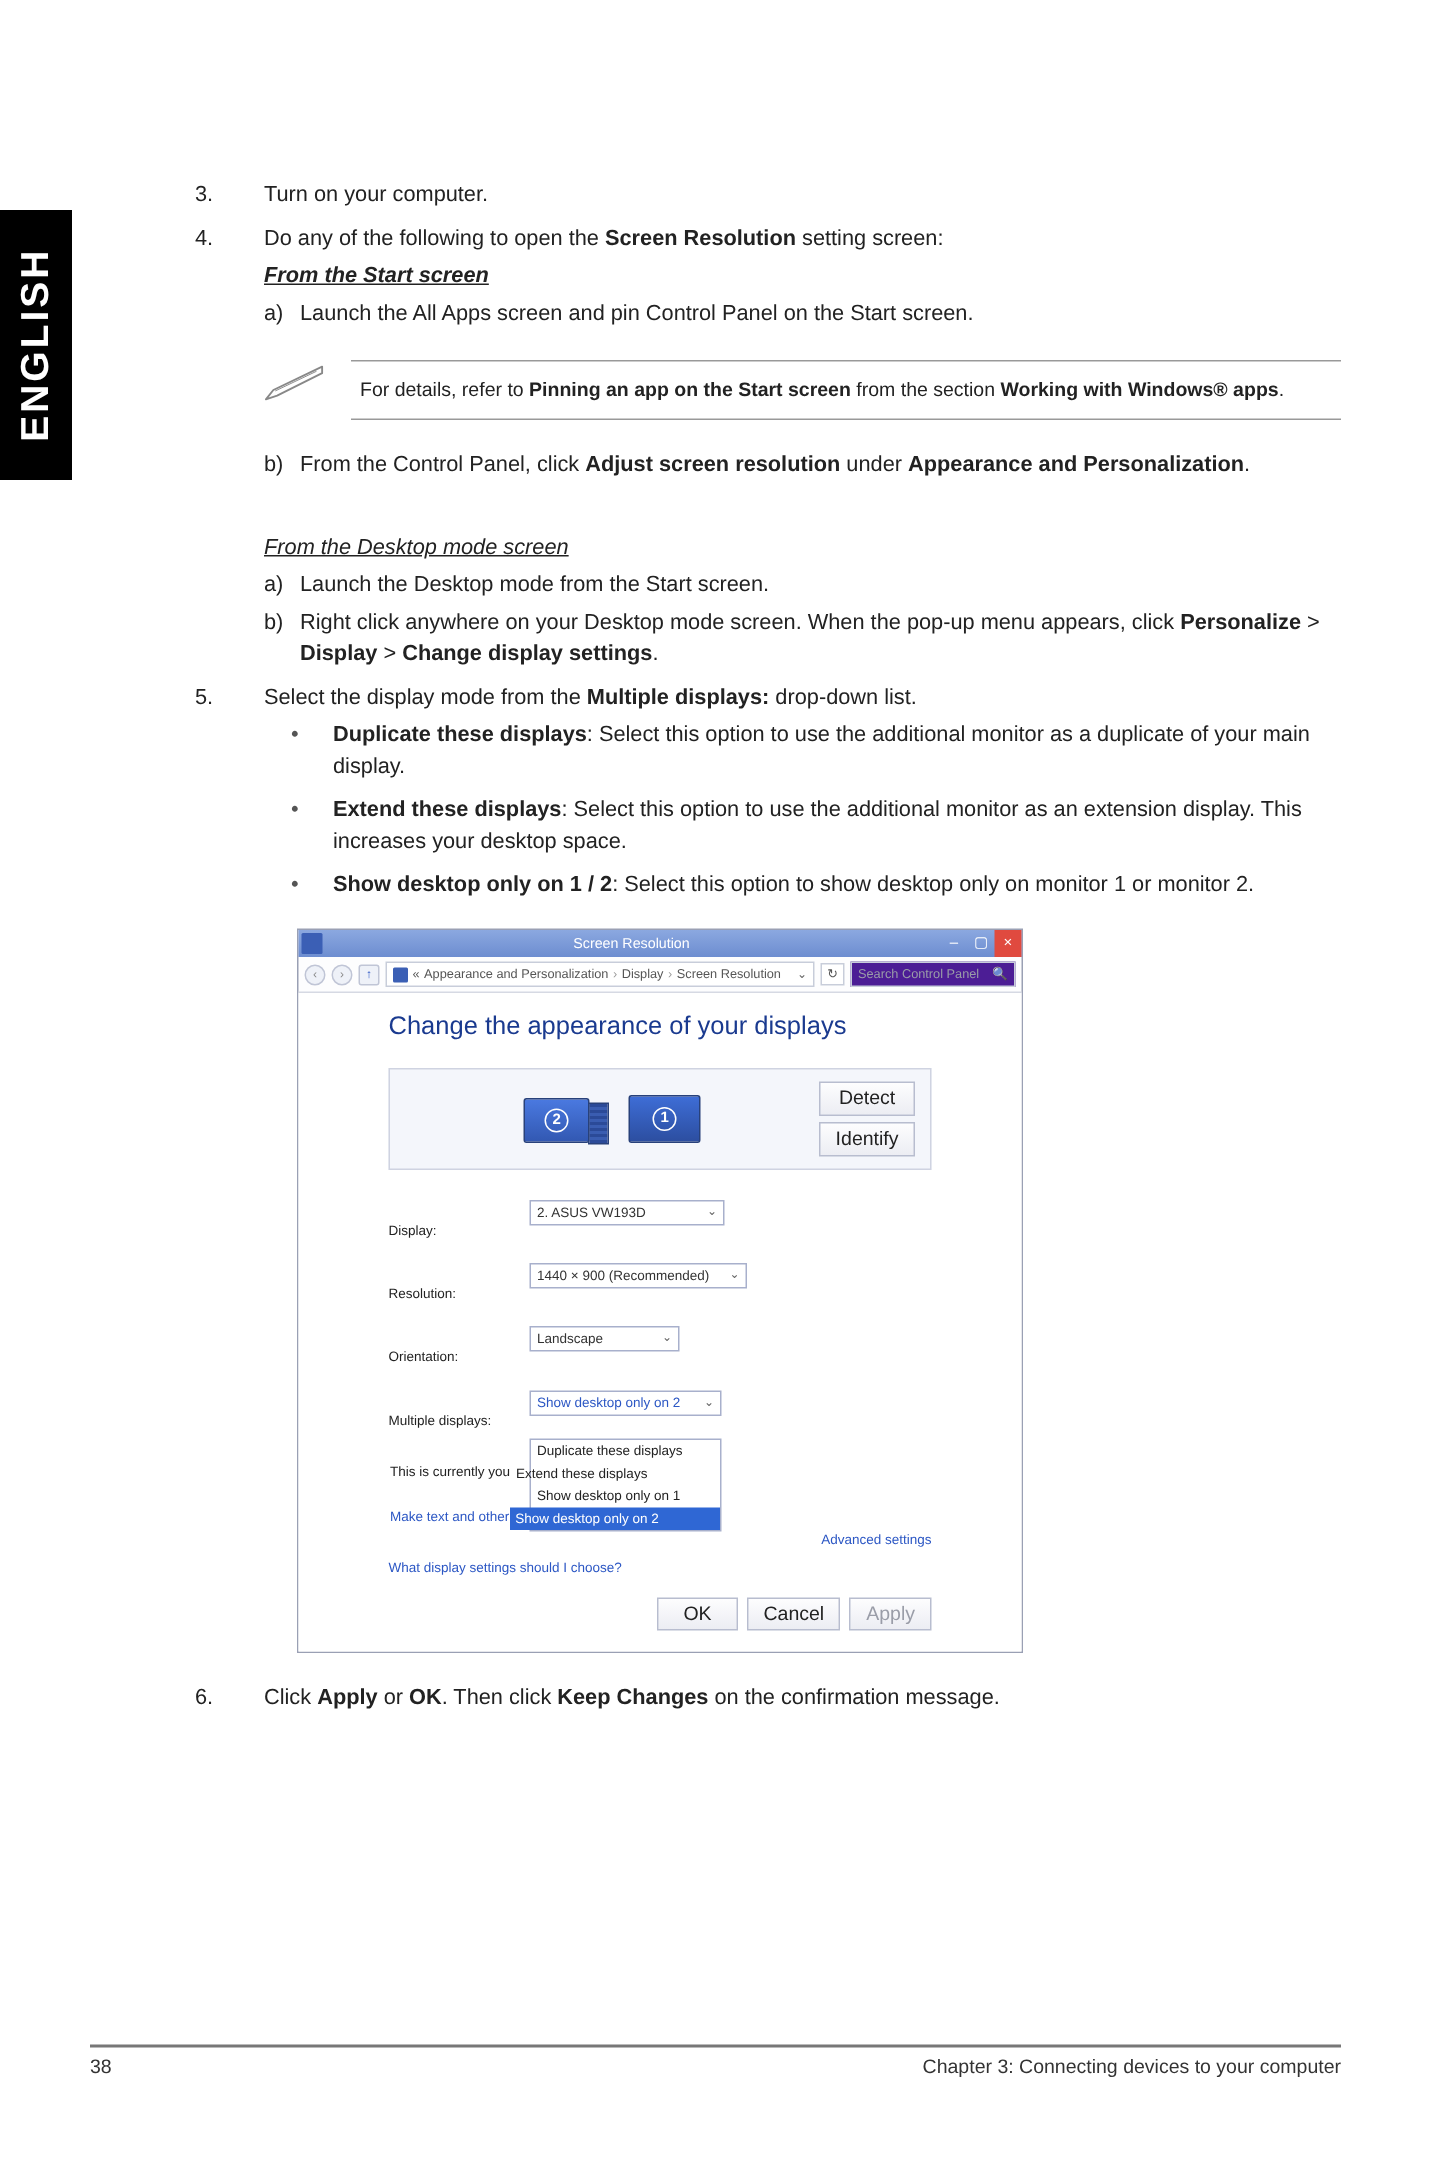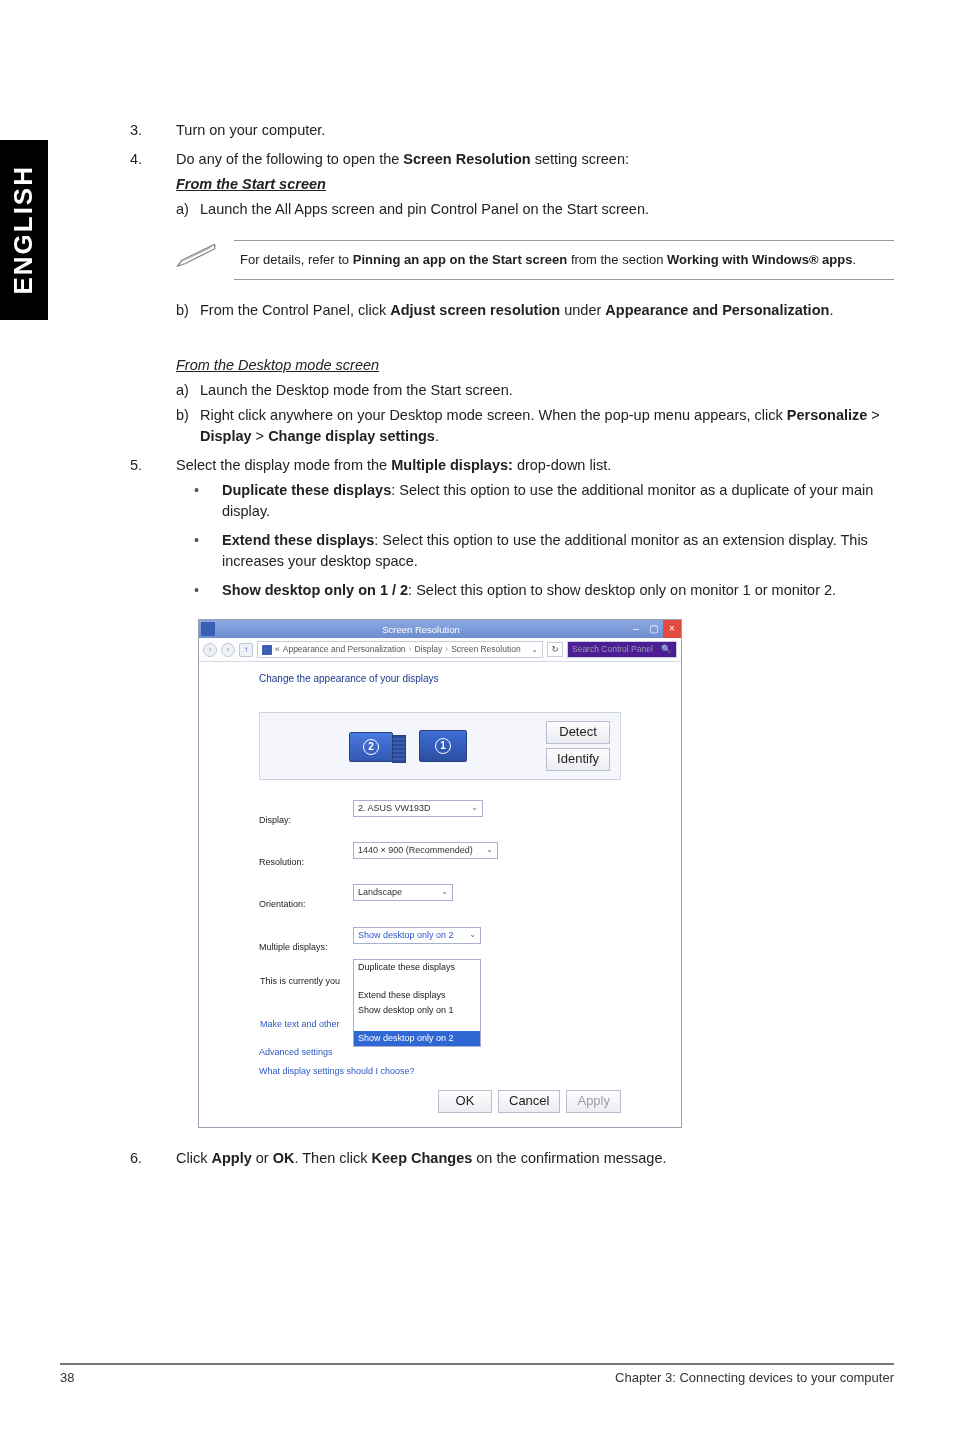--- a/index.html
+++ b/index.html
@@ -108,21 +108,21 @@
   .navbtn { width: 14px; height: 14px; border: 1px solid #c0c5d6; border-radius: 50%; background: #eef1f8; display: flex; align-items: center; justify-content: center; font-size: 8px; color: #888; }
   .uparrow { color: #2c57c4; font-weight: bold; }
   .crumb { flex: 1; border: 1px solid #c8cdda; padding: 1px 4px; background: #fff; display: flex; align-items: center; gap: 3px; }
   .crumb .sep { color: #999; }
   .crumb .cicon { width: 10px; height: 10px; background: #3b5fb5; border-radius: 1px; }
   .refresh { border: 1px solid #c8cdda; width: 16px; text-align: center; background: #fff; }
   .search { border: 1px solid #c8cdda; padding: 1px 4px; width: 110px; background: #4c1d95; display: flex; justify-content: space-between; }
   .search .mag { color: #888; }
 
   .scr-body { padding: 10px 60px 14px 60px; background: #fff; }
-  .scr-heading { color: #1a3a8f; font-size: 10px; margin-bottom: 26px; }
+  .scr-heading { color: #1a3a8f; font-size: 17px; margin-bottom: 16px; }
 
   .monitor-panel {
     border: 1px solid #cfd3e1;
     background: #f4f6fb;
     padding: 8px 10px;
     display: flex;
     align-items: center;
     justify-content: space-between;
     margin-bottom: 10px;
   }
@@ -188,21 +188,21 @@
   .dd-list {
     border: 1px solid #a8b0cc;
     margin-left: 94px;
     width: 128px;
     font-size: 9px;
     background: #fff;
   }
   .dd-item { padding: 1px 4px; }
   .dd-item.sel { background: #2f67d4; color: #fff; }
 
-  .line { display: flex; justify-content: flex-end; font-size: 9px; margin-top: 2px; flex-direction: column; }
+  .line { display: flex; justify-content: flex-end; font-size: 9px; margin-top: 2px; }
   .linklike { color: #2c57c4; }
 
   .scr-buttons { display: flex; gap: 6px; justify-content: flex-end; margin-top: 12px; }
   .scr-buttons .winbtn.disabled { color: #9a9da8; }
 
   .footer {
     position: absolute;
     left: 60px; right: 60px; bottom: 50px;
     border-top: 2px solid #777;
     padding-top: 4px;

